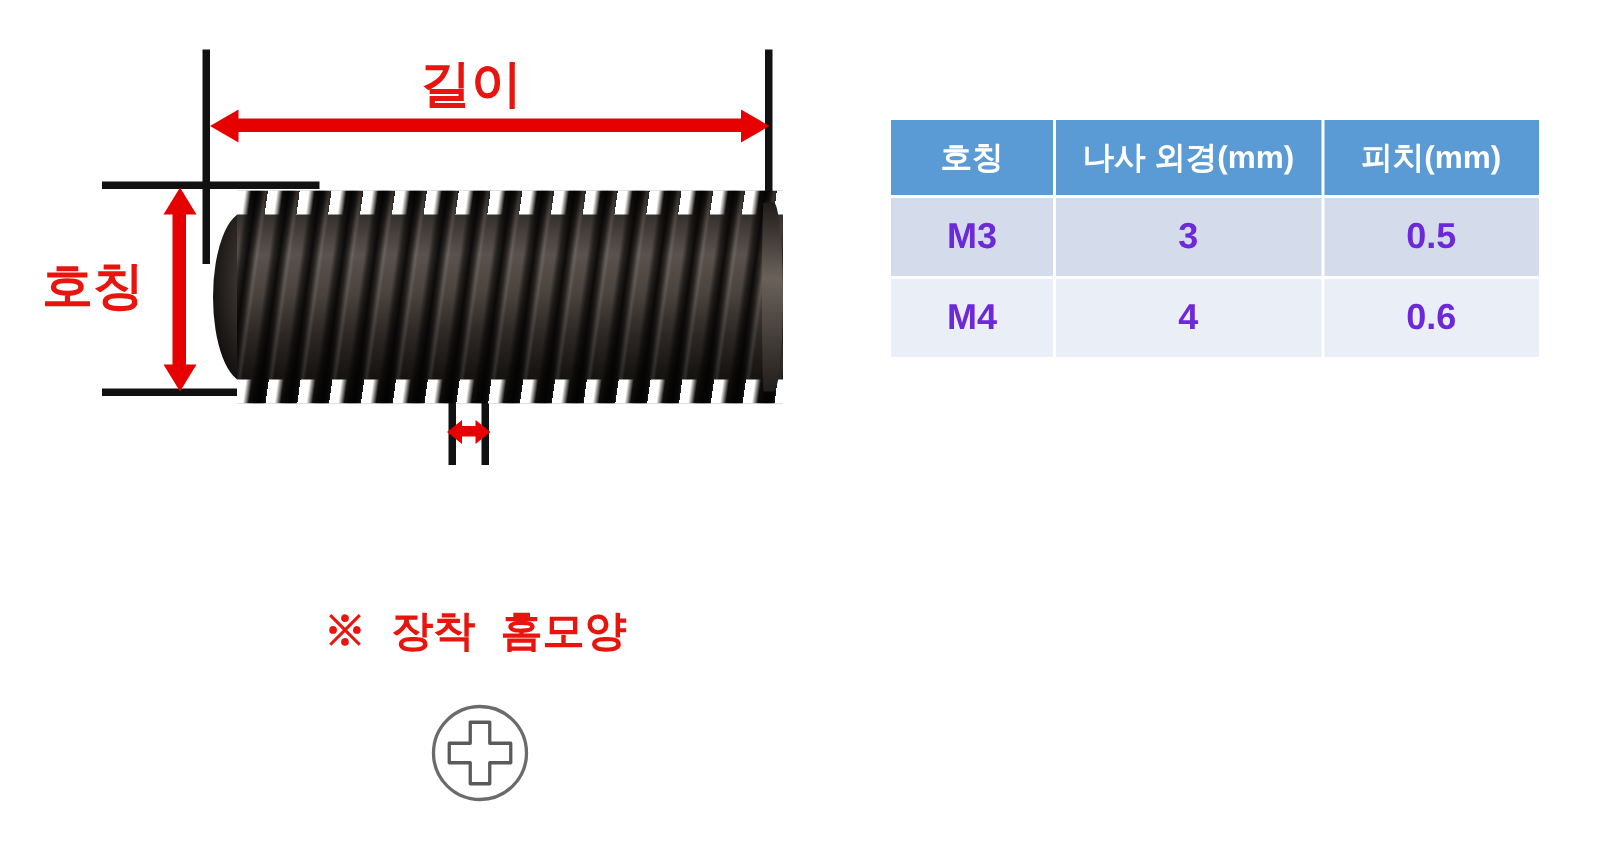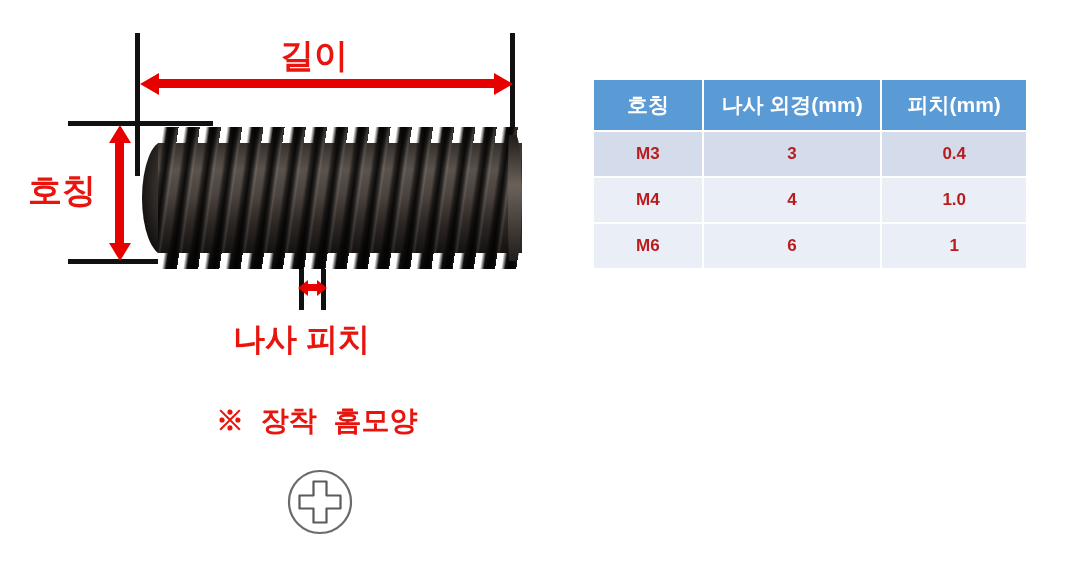--- a/index.html
+++ b/index.html
@@ -220,23 +220,23 @@
   #spec-table th {
     background: #5b9bd5;
     color: #ffffff;
     font-size: 21px;
     font-weight: bold;
     padding: 11px 4px;
     text-align: center;
     border: none;
   }
   #spec-table td {
-    font-size: 17px;
+    font-size: 24px;
     font-weight: bold;
-    color: #b91c1c;
+    color: #6d28d9;
     text-align: center;
     padding: 12px 4px;
     border: none;
   }
   #spec-table tbody tr.row-odd  td { background: #d4dcec; }
   #spec-table tbody tr.row-even td { background: #eaeef7; }
 
   
   #spec-table col.c-name  { width: 110px; }
   #spec-table col.c-dia   { width: 180px; }
@@ -266,21 +266,20 @@
   </div>
 
   <div class="red-arrow-h" id="length-arrow"></div>
   <div class="red-arrow-v" id="nominal-arrow"></div>
   <div id="pitch-arrow"></div>
 
   <div class="red-label" id="label-length">길이</div>
 
   <div class="red-label" id="label-nominal">호칭</div>
 
-  <div class="red-label" id="label-pitch">나사 피치</div>
 
   <div class="red-label" id="label-groove">※ 장착 홈모양</div>
 
   <div id="groove-icon-wrap">
     <svg width="70" height="70" viewBox="0 0 70 70" aria-hidden="true">
       <circle cx="35" cy="35" r="31" fill="#ffffff" stroke="#6b6b6b" stroke-width="2.2"></circle>
       <path d="M28.5,14.5 H41.5 V28.5 H55.5 V41.5 H41.5 V55.5 H28.5 V41.5 H14.5 V28.5 H28.5 Z" fill="#ffffff" stroke="#5a5a5a" stroke-width="2.2" stroke-linejoin="round"></path>
     </svg>
   </div>
 </div>
@@ -295,26 +294,21 @@
     <tr>
       <th>호칭</th>
       <th>나사 외경(mm)</th>
       <th>피치(mm)</th>
     </tr>
   </thead>
   <tbody>
     <tr class="row-odd">
       <td>M3</td>
       <td>3</td>
-      <td>0.4</td>
+      <td>0.5</td>
     </tr>
     <tr class="row-even">
       <td>M4</td>
       <td>4</td>
-      <td>1.0</td>
-    </tr>
-    <tr class="row-even">
-      <td>M6</td>
-      <td>6</td>
-      <td>1</td>
+      <td>0.6</td>
     </tr>
   </tbody>
 </table>
 
 </body></html>

